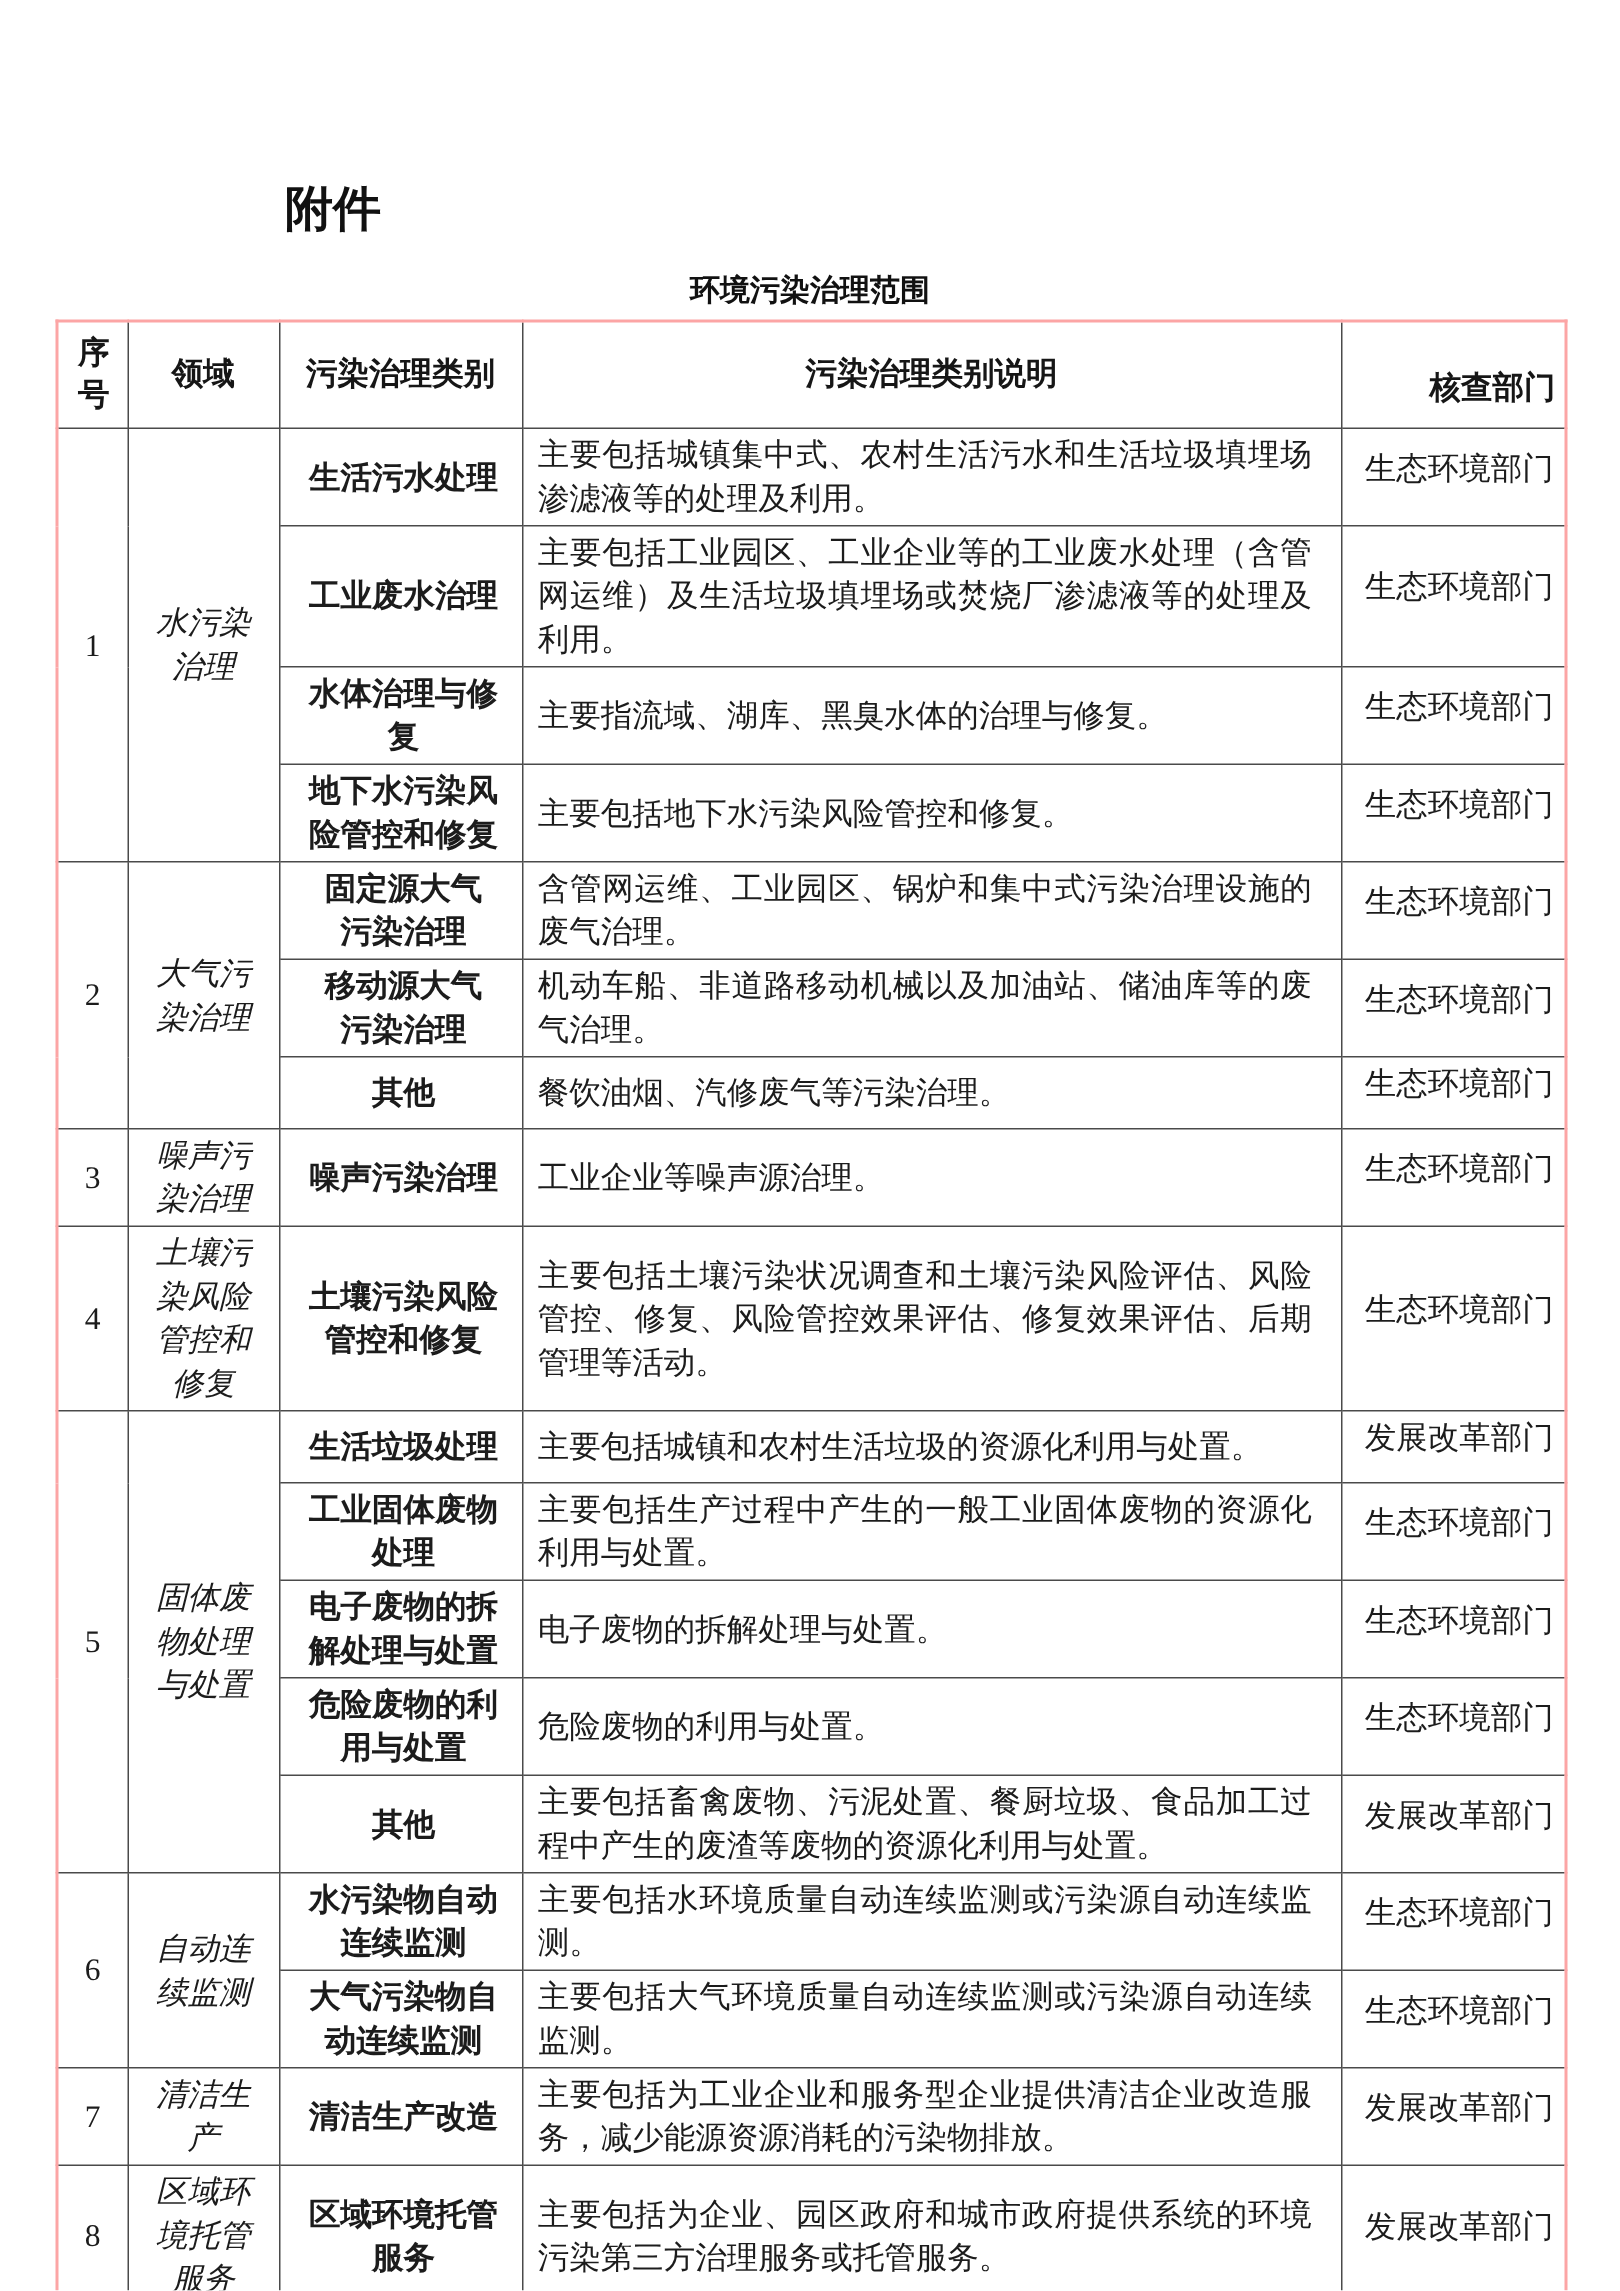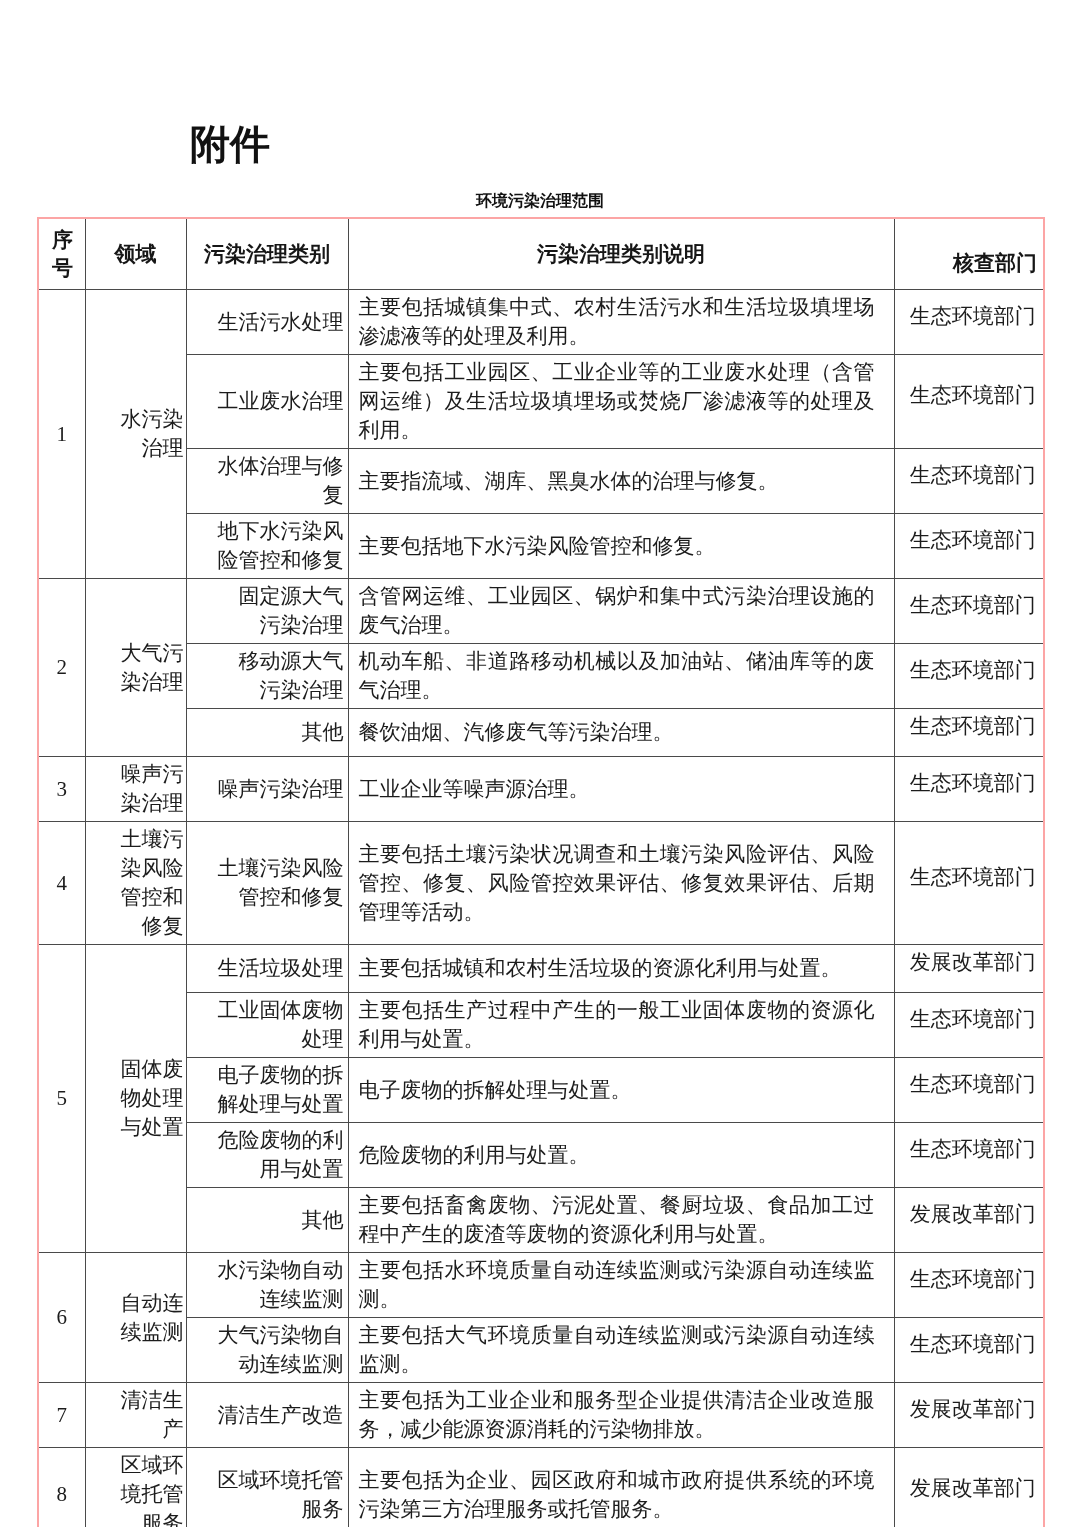--- a/index.html
+++ b/index.html
@@ -3,44 +3,44 @@
 <meta charset="utf-8">
 <style>
   html,body { margin:0; padding:0; background:#ffffff; }
   .page {
     position:relative; width:1080px; height:1527px; background:#ffffff;
     font-family:"Liberation Serif","DejaVu Serif",serif; color:#1c1c1c; overflow:hidden;
   }
   .attachment-label {
     margin:122px 0 0 190px;
     font-family:"Liberation Sans","DejaVu Sans",sans-serif;
-    font-weight:bold; font-size:40px; line-height:1.1; color:#111;
+    font-weight:bold; font-size:32px; line-height:1.1; color:#111;
   }
   .table-title {
     width:1006px; margin:25px 0 7px 37px; text-align:center;
     font-family:"Liberation Sans","DejaVu Sans",sans-serif;
-    font-weight:bold; font-size:16px; line-height:1.2; color:#111;
+    font-weight:bold; font-size:20px; line-height:1.2; color:#111;
   }
   table.scope {
     border-collapse:collapse; table-layout:fixed;
     margin-left:37px; width:1006px;
     border:2px solid #fca5a5;
   }
   .scope th, .scope td { border:1px solid #4a4a4a; }
   .scope th {
     font-family:"Liberation Sans","DejaVu Sans",sans-serif;
     font-weight:bold; font-size:21px; line-height:28px; color:#161616;
     text-align:center; vertical-align:middle; padding:21px 2px;
   }
   .scope th.h-no { word-break:break-all; padding:4px 13px; }
   .scope th.h-dept { text-align:right; vertical-align:bottom; padding:4px 6px 12px 10px; }
   .scope td { font-size:21px; line-height:29px; vertical-align:middle; color:#1c1c1c; }
   .scope td.c-no    { text-align:center; padding:3px 0; }
-  .scope td.c-field { text-align:right; white-space:pre-line; padding:3px 2px; }
-  .scope td.c-cat   { text-align:right; white-space:pre-line; padding:3px 4px 3px 8px; }
+  .scope td.c-field { text-align:center; white-space:pre-line; padding:3px 2px;font-style:italic; }
+  .scope td.c-cat   { text-align:center; white-space:pre-line; padding:3px 4px 3px 8px;font-weight:bold; }
   .scope td.c-desc  { text-align:justify; text-justify:inter-ideograph; padding:3px 19px 3px 10px; }
   .scope td.c-dept  { text-align:center; padding:3px 2px 15px 10px; }
 </style>
 </head>
 <body>
 
 <div class="page">
   <div class="attachment-label">附件</div>
   <div class="table-title">环境污染治理范围</div>
 

